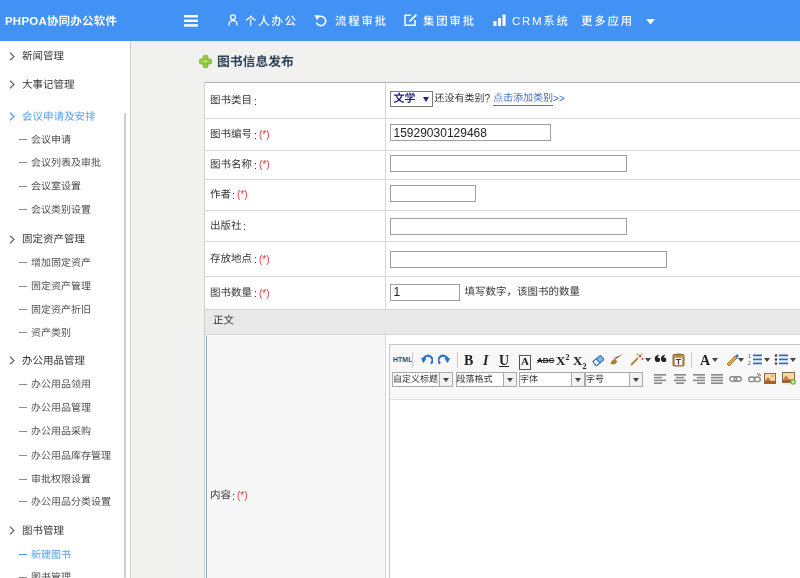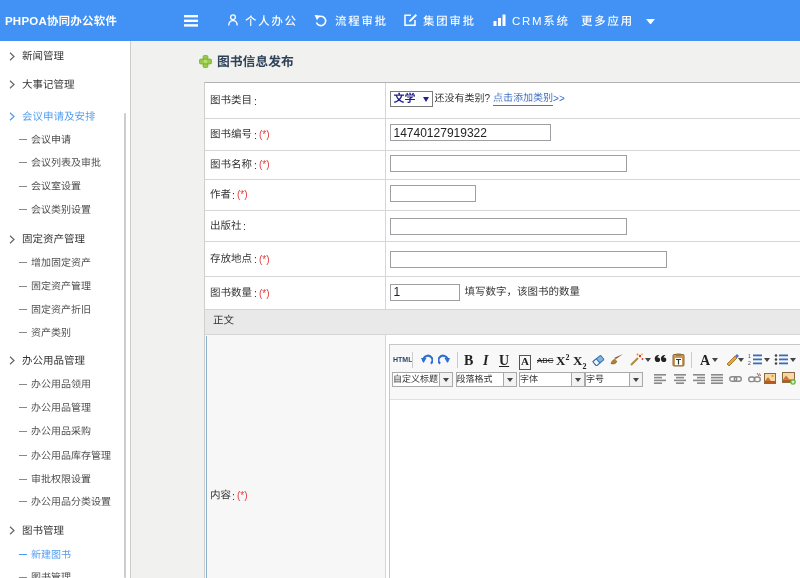--- a/index.html
+++ b/index.html
@@ -211,21 +211,21 @@
     <span class="hint" style="margin-left:2px;position:relative;top:-2px"><span class="cjk" style="display:inline-block;white-space:nowrap;width:50.00px">还没有类别</span>?</span>
       <a class="lnk cjk" style="margin-left:3px;position:relative;top:-2px">点击添加类别</a>
       <span style="font-size:10px;color:#3a6cc0;position:relative;top:-2px">&gt;&gt;</span>
   </div>
   <div class="row" style="height:32px">
     <div class="lab">
         <span class="cjk" style="display:inline-block;white-space:nowrap;width:44.00px">图书编号</span>
         <span class="colon">:</span>
         <span class="star">(*)</span>
       </div>
-    <div class="ipt" style="width:161px">14740127919322</div>
+    <div class="ipt" style="width:161px">15929030129468</div>
   </div>
   <div class="row" style="height:28.5px">
     <div class="lab">
         <span class="cjk" style="display:inline-block;white-space:nowrap;width:44.00px">图书名称</span>
         <span class="colon">:</span>
         <span class="star">(*)</span>
       </div>
     <div class="ipt" style="width:237px;top:-1px"></div>
   </div>
   <div class="row" style="height:31.5px">
@@ -284,21 +284,21 @@
       </svg>
       <svg class="ticon" style="left:48px" width="13" height="13" viewBox="0 0 13 13">
         <path d="M2.1 10.6 A4.5 4.5 0 1 1 9.4 8.4" fill="none" stroke="#2f6fd0" stroke-width="2.1"></path>
         <path d="M12.1 5.1 L6.5 5.0 L9.4 10.0 Z" fill="#2f6fd0"></path>
       </svg>
       <div class="sep1" style="left:67px"></div>
       <span class="t1" style="left:74px;font-family:'Liberation Serif',serif;font-weight:700;font-size:14px">B</span>
       <span class="t1" style="left:93px;font-family:'Liberation Serif',serif;font-style:italic;font-weight:700;font-size:14px">I</span>
       <span class="t1" style="left:109px;font-family:'Liberation Serif',serif;font-weight:700;font-size:14px;text-decoration:underline">U</span>
       <span class="t1" style="left:129px;font-family:'Liberation Serif',serif;font-weight:700;font-size:11px;border:1px solid #555;padding:0 1px;line-height:11px;top:10px">A</span>
-      <span class="t1" style="left:147px;font-size:8px;font-weight:400;text-decoration:line-through;top:11px">ABC</span>
+      <span class="t1" style="left:147px;font-size:8px;font-weight:700;text-decoration:line-through;top:11px">ABC</span>
       <span class="t1" style="left:166px;font-family:'Liberation Serif',serif;font-weight:700;font-size:13px">X<sup style="font-size:8px">2</sup></span>
       <span class="t1" style="left:183px;font-family:'Liberation Serif',serif;font-weight:700;font-size:13px">X<sub style="font-size:8px">2</sub></span>
       <svg class="ticon" style="left:201px" width="14" height="13" viewBox="0 0 14 13">
         <g transform="rotate(-40 7 7)">
           <rect x="2" y="5" width="10" height="5.5" rx="1" fill="#7db5e8" stroke="#3a70a8" stroke-width="1"></rect>
           <rect x="2" y="5" width="4.5" height="5.5" fill="#eef6fd" stroke="#3a70a8" stroke-width="1"></rect>
         </g>
       </svg>
       <svg class="ticon" style="left:220px" width="14" height="13" viewBox="0 0 14 13">
         <path d="M13 1 L6 6 L4 5 Z" fill="#8a5a2b"></path>

